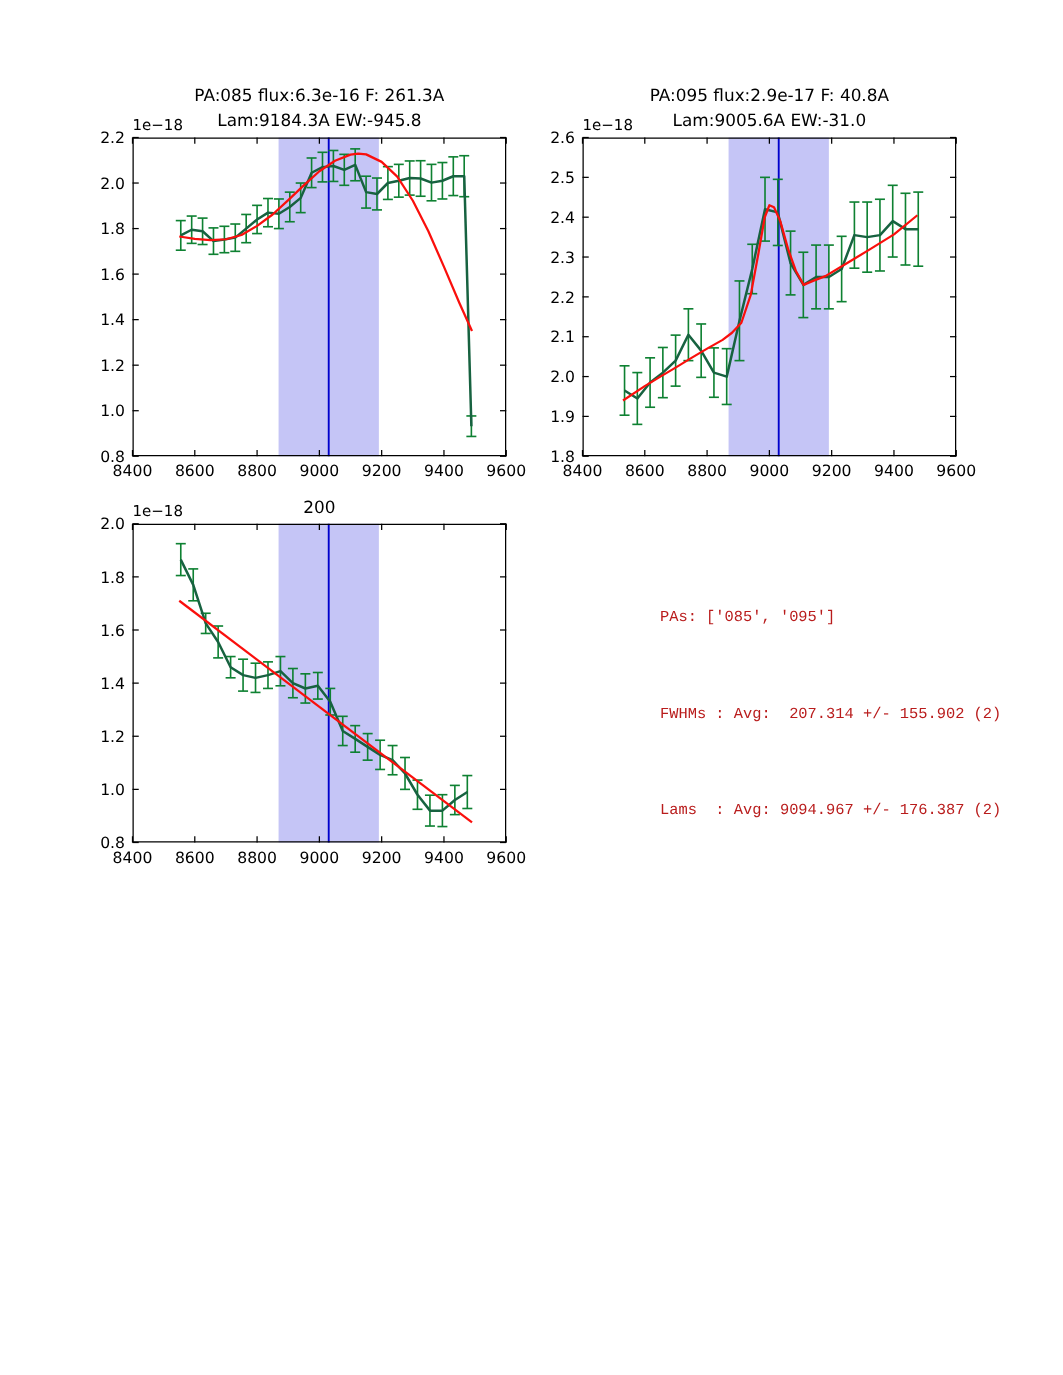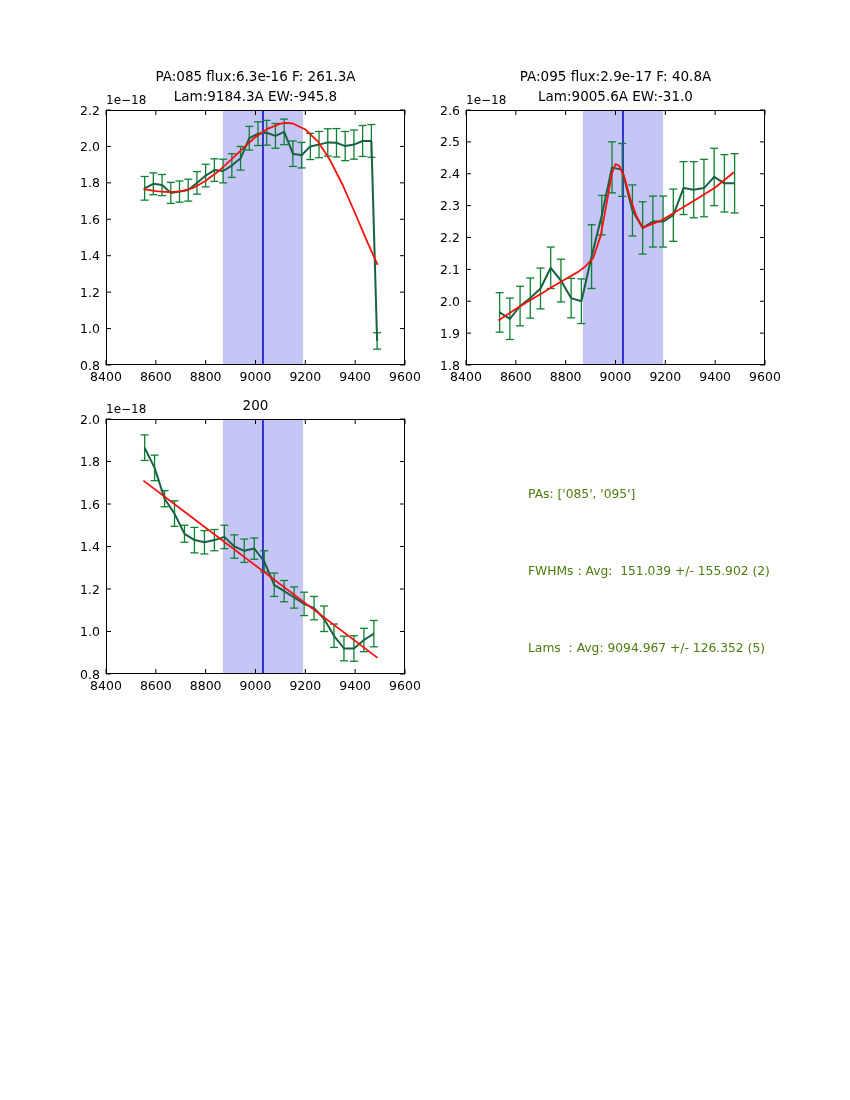--- a/index.html
+++ b/index.html
@@ -10,22 +10,23 @@
   }
   .figure{position:absolute;left:0;top:0;width:850px;height:1100px;background:#ffffff;}
   .chart{position:absolute;width:370px;height:345px;}
   .chart svg{display:block;overflow:visible;}
   .chart svg text{font-family:"DejaVu Sans","Liberation Sans",sans-serif;fill:#000;}
   .tick-label{font-size:12.5px;}
   .title-label{font-size:13.5px;}
   .offset-label{font-size:12px;}
   .stats{
     position:absolute;left:528px;top:430px;
-    font-size:12.3px;color:#4d7c0f;line-height:25.8px;
+    font-size:12.3px;color:#b91c1c;line-height:25.8px;
     white-space:pre;
+    font-family:Liberation Mono, monospace;
   }
   .stat-line{height:25.8px;}
 </style>
 </head>
 <body>
 
 <div class="figure">
 
   <div class="chart" style="left:60px;top:55px">
     <svg width="370" height="345" viewBox="0 0 370 345">
@@ -453,17 +454,17 @@
           <text x="40" y="102" text-anchor="end" class="tick-label">1.8</text>
           <text x="40" y="59.5" text-anchor="end" class="tick-label">2.0</text>
         </g>
         <text x="195.5" y="46" text-anchor="middle" class="title-label">200</text>
         <text x="46" y="49" class="offset-label">1e−18</text>
       </svg>
   </div>
 
   <div class="stats">
     <div class="stat-line">PAs: ['085', '095']</div>
-    <div class="stat-line">FWHMs : Avg:  151.039 +/- 155.902 (2)</div>
-    <div class="stat-line">Lams  : Avg: 9094.967 +/- 126.352 (5)</div>
+    <div class="stat-line">FWHMs : Avg:  207.314 +/- 155.902 (2)</div>
+    <div class="stat-line">Lams  : Avg: 9094.967 +/- 176.387 (2)</div>
   </div>
 
 </div>
 
 </body></html>

